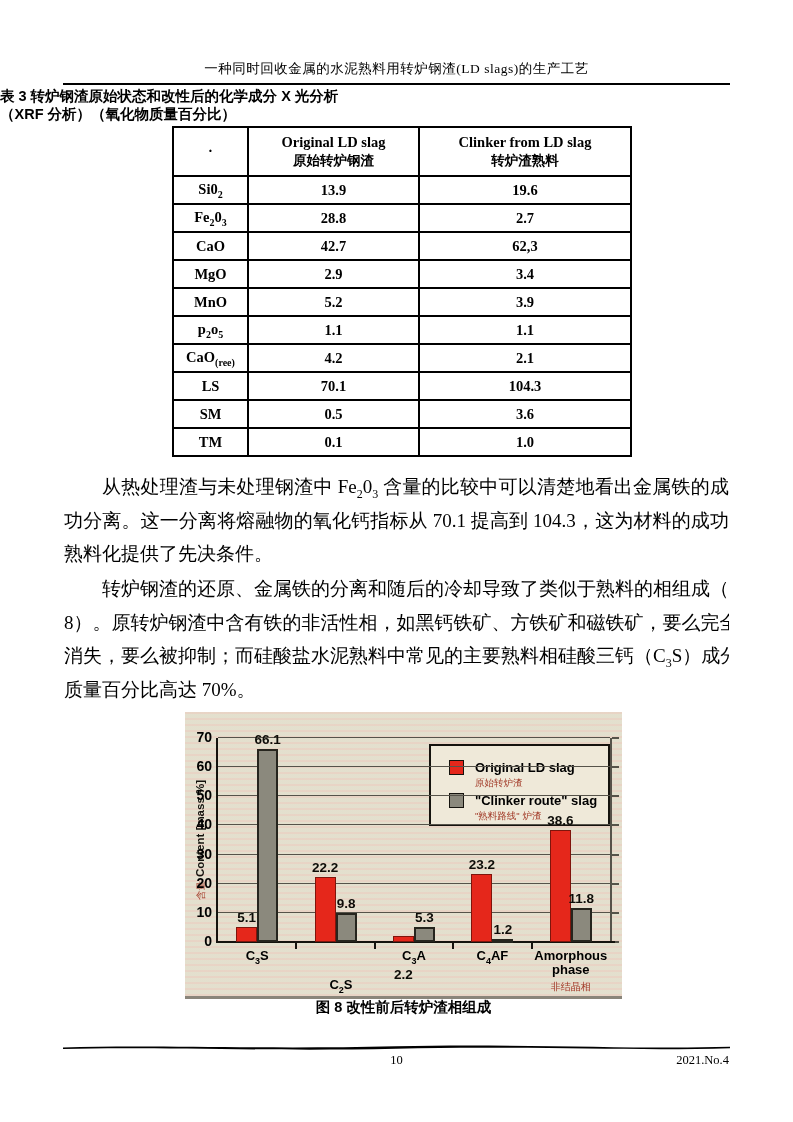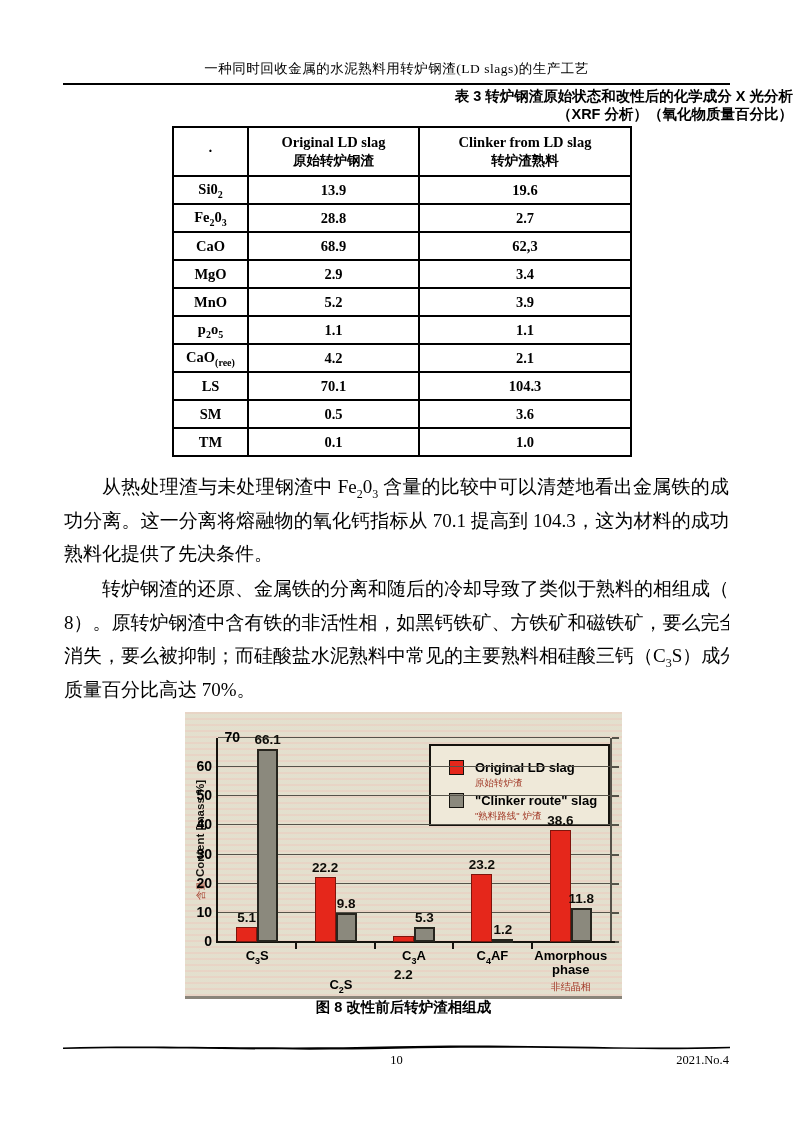--- a/index.html
+++ b/index.html
@@ -9,21 +9,21 @@
     font-family:"Liberation Serif","DejaVu Serif",serif; color:#000;
   }
   .abs { position:absolute; }
 
   
   .doc-header { top:60px; left:64px; width:665px; text-align:center;
     font-size:13.5px; line-height:18px; letter-spacing:0.5px; }
   .header-rule { top:83px; left:63px; width:667px; height:2px; background:#000; }
 
   
-  .tbl-title { left:0; width:100%; text-align:right; font-weight:bold;
+  .tbl-title { left:0; width:100%; text-align:left; font-weight:bold;
     font-family:"Liberation Sans","DejaVu Sans",sans-serif; font-size:14.5px; line-height:17px; }
   .tbl-title.l1 { top:88px; }
   .tbl-title.l2 { top:106px; }
 
   
   table.chem { left:172px; top:126px; position:absolute; border-collapse:collapse;
     table-layout:fixed; font-weight:bold; }
   table.chem th, table.chem td { border:2px solid #000; text-align:center; vertical-align:middle; }
   table.chem col.c1 { width:75px; } table.chem col.c2 { width:171px; } table.chem col.c3 { width:212px; }
   table.chem thead th { height:47px; font-size:14.5px; line-height:1.3; }
@@ -116,21 +116,21 @@
           <td>13.9</td>
           <td>19.6</td>
         </tr>
         <tr>
           <td>Fe<sub>2</sub>0<sub>3</sub></td>
           <td>28.8</td>
           <td>2.7</td>
         </tr>
         <tr>
           <td>CaO</td>
-          <td>68.9</td>
+          <td>42.7</td>
           <td>62,3</td>
         </tr>
         <tr>
           <td>MgO</td>
           <td>2.9</td>
           <td>3.4</td>
         </tr>
         <tr>
           <td>MnO</td>
           <td>5.2</td>
@@ -210,21 +210,21 @@
       <div class="abs gridline" style="top: 112.429px;"></div>
       <div class="abs ytick" style="top: 104.429px;">40</div>
       <div class="abs rtick" style="top: 112.429px;"></div>
       <div class="abs gridline" style="top: 83.2857px;"></div>
       <div class="abs ytick" style="top: 75.2857px;">50</div>
       <div class="abs rtick" style="top: 83.2857px;"></div>
       <div class="abs gridline" style="top: 54.1429px;"></div>
       <div class="abs ytick" style="top: 46.1429px;">60</div>
       <div class="abs rtick" style="top: 54.1429px;"></div>
       <div class="abs gridline" style="top: 25px;"></div>
-      <div class="abs ytick" style="top: 17px; padding-left: 28px;">70</div>
+      <div class="abs ytick" style="top: 17px;">70</div>
       <div class="abs rtick" style="top: 25px;"></div>
       <div class="abs axis-left"></div>
       <div class="abs axis-right"></div>
       <div class="abs axis-bottom"></div>
       <div class="abs xtick" style="left: 110.4px;"></div>
       <div class="abs xtick" style="left: 188.8px;"></div>
       <div class="abs xtick" style="left: 267.2px;"></div>
       <div class="abs xtick" style="left: 345.6px;"></div>
       <div class="abs bar s0" style="left: 51.2px; top: 215.137px; width: 21px; height: 14.8629px; box-sizing: border-box; background: rgb(229, 39, 27);"></div>
       <div class="abs vlabel" style="left: 31.7px; top: 198.137px;">5.1</div>

